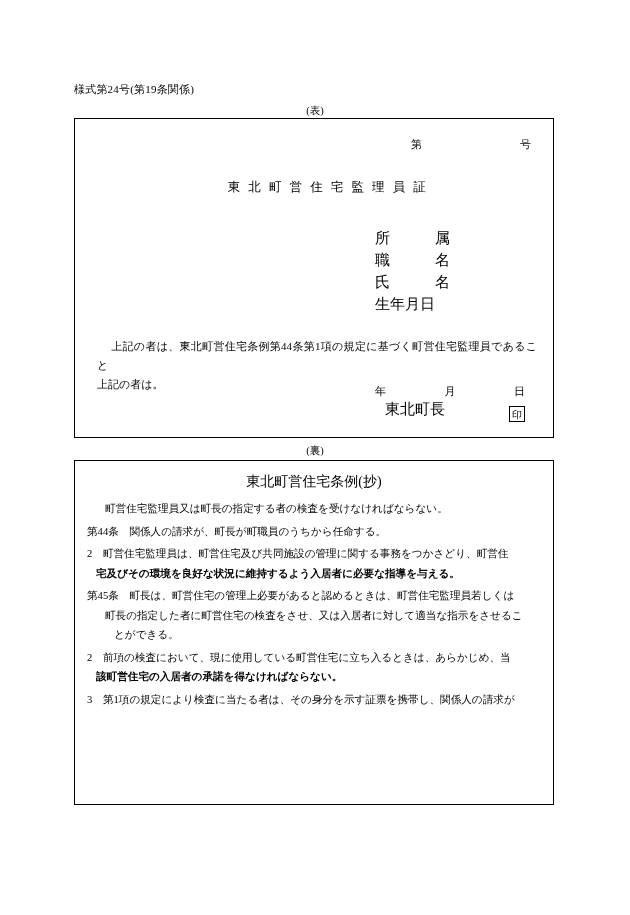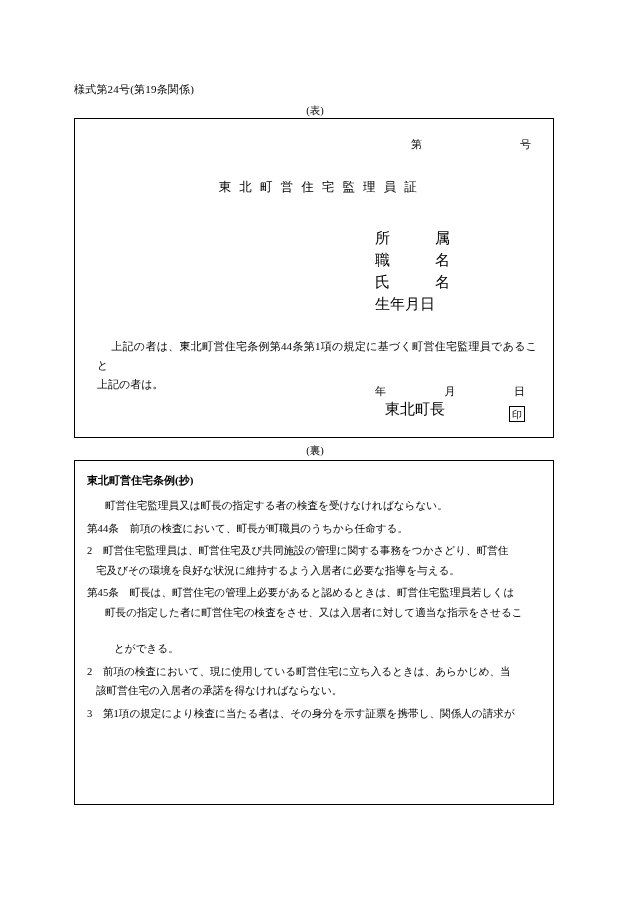--- a/index.html
+++ b/index.html
@@ -69,21 +69,21 @@
     position: absolute;
     right: 22px;
     top: 18px;
     width: 120px;
     display: flex;
     justify-content: space-between;
     font-size: 11px;
   }
   .card-title {
     position: absolute;
-    left: 4px;
+    left: 13px;
     top: 60px;
     width: 480px;
     text-align: center;
     font-size: 12.5px;
     letter-spacing: 2.5px;
   }
   .fields {
     position: absolute;
     left: 300px;
     top: 108px;
@@ -129,36 +129,36 @@
     top: 287px;
     width: 16px;
     height: 16px;
     border: 1px solid #000;
     font-size: 10px;
     line-height: 15px;
     text-align: center;
     box-sizing: border-box;
   }
   .back-title {
-    font-size: 11px;
+    text-align: center;
+    font-size: 14px;
     margin: 2px 0 8px 0;
-    font-weight: bold;
   }
   .art {
     font-size: 10.6px;
     line-height: 19.5px;
     margin-bottom: 3px;
     text-align: justify;
   }
   .art .ln {
     display: block;
   }
   .ind1 { padding-left: 18px; }
-  .ind2 { padding-left: 9px; }
-  .ind3 { padding-left: 27px; margin-top: 17px; }
+  .ind2 { padding-left: 9px; font-weight: bold; }
+  .ind3 { padding-left: 27px; }
 </style>
 </head>
 <body>
 
 <div class="page">
 
   <div class="form-number">様式第24号(第19条関係)</div>
 
   <div class="section-label label-omote">(表)</div>
 
@@ -195,21 +195,21 @@
   <div class="section-label label-ura">(裏)</div>
 
   <div class="card-back">
     <div class="back-title">東北町営住宅条例(抄)</div>
 
     <div class="art">
       <span class="ln ind1">町営住宅監理員又は町長の指定する者の検査を受けなければならない。</span>
     </div>
 
     <div class="art">
-      <span class="ln">第44条　前項の検査において、町長が町職員のうちから任命する。</span>
+      <span class="ln">第44条　関係人の請求が、町長が町職員のうちから任命する。</span>
     </div>
 
     <div class="art">
       <span class="ln">2　町営住宅監理員は、町営住宅及び共同施設の管理に関する事務をつかさどり、町営住</span>
       <span class="ln ind2">宅及びその環境を良好な状況に維持するよう入居者に必要な指導を与える。</span>
     </div>
 
     <div class="art">
       <span class="ln">第45条　町長は、町営住宅の管理上必要があると認めるときは、町営住宅監理員若しくは</span>
       <span class="ln ind1">町長の指定した者に町営住宅の検査をさせ、又は入居者に対して適当な指示をさせるこ</span>

